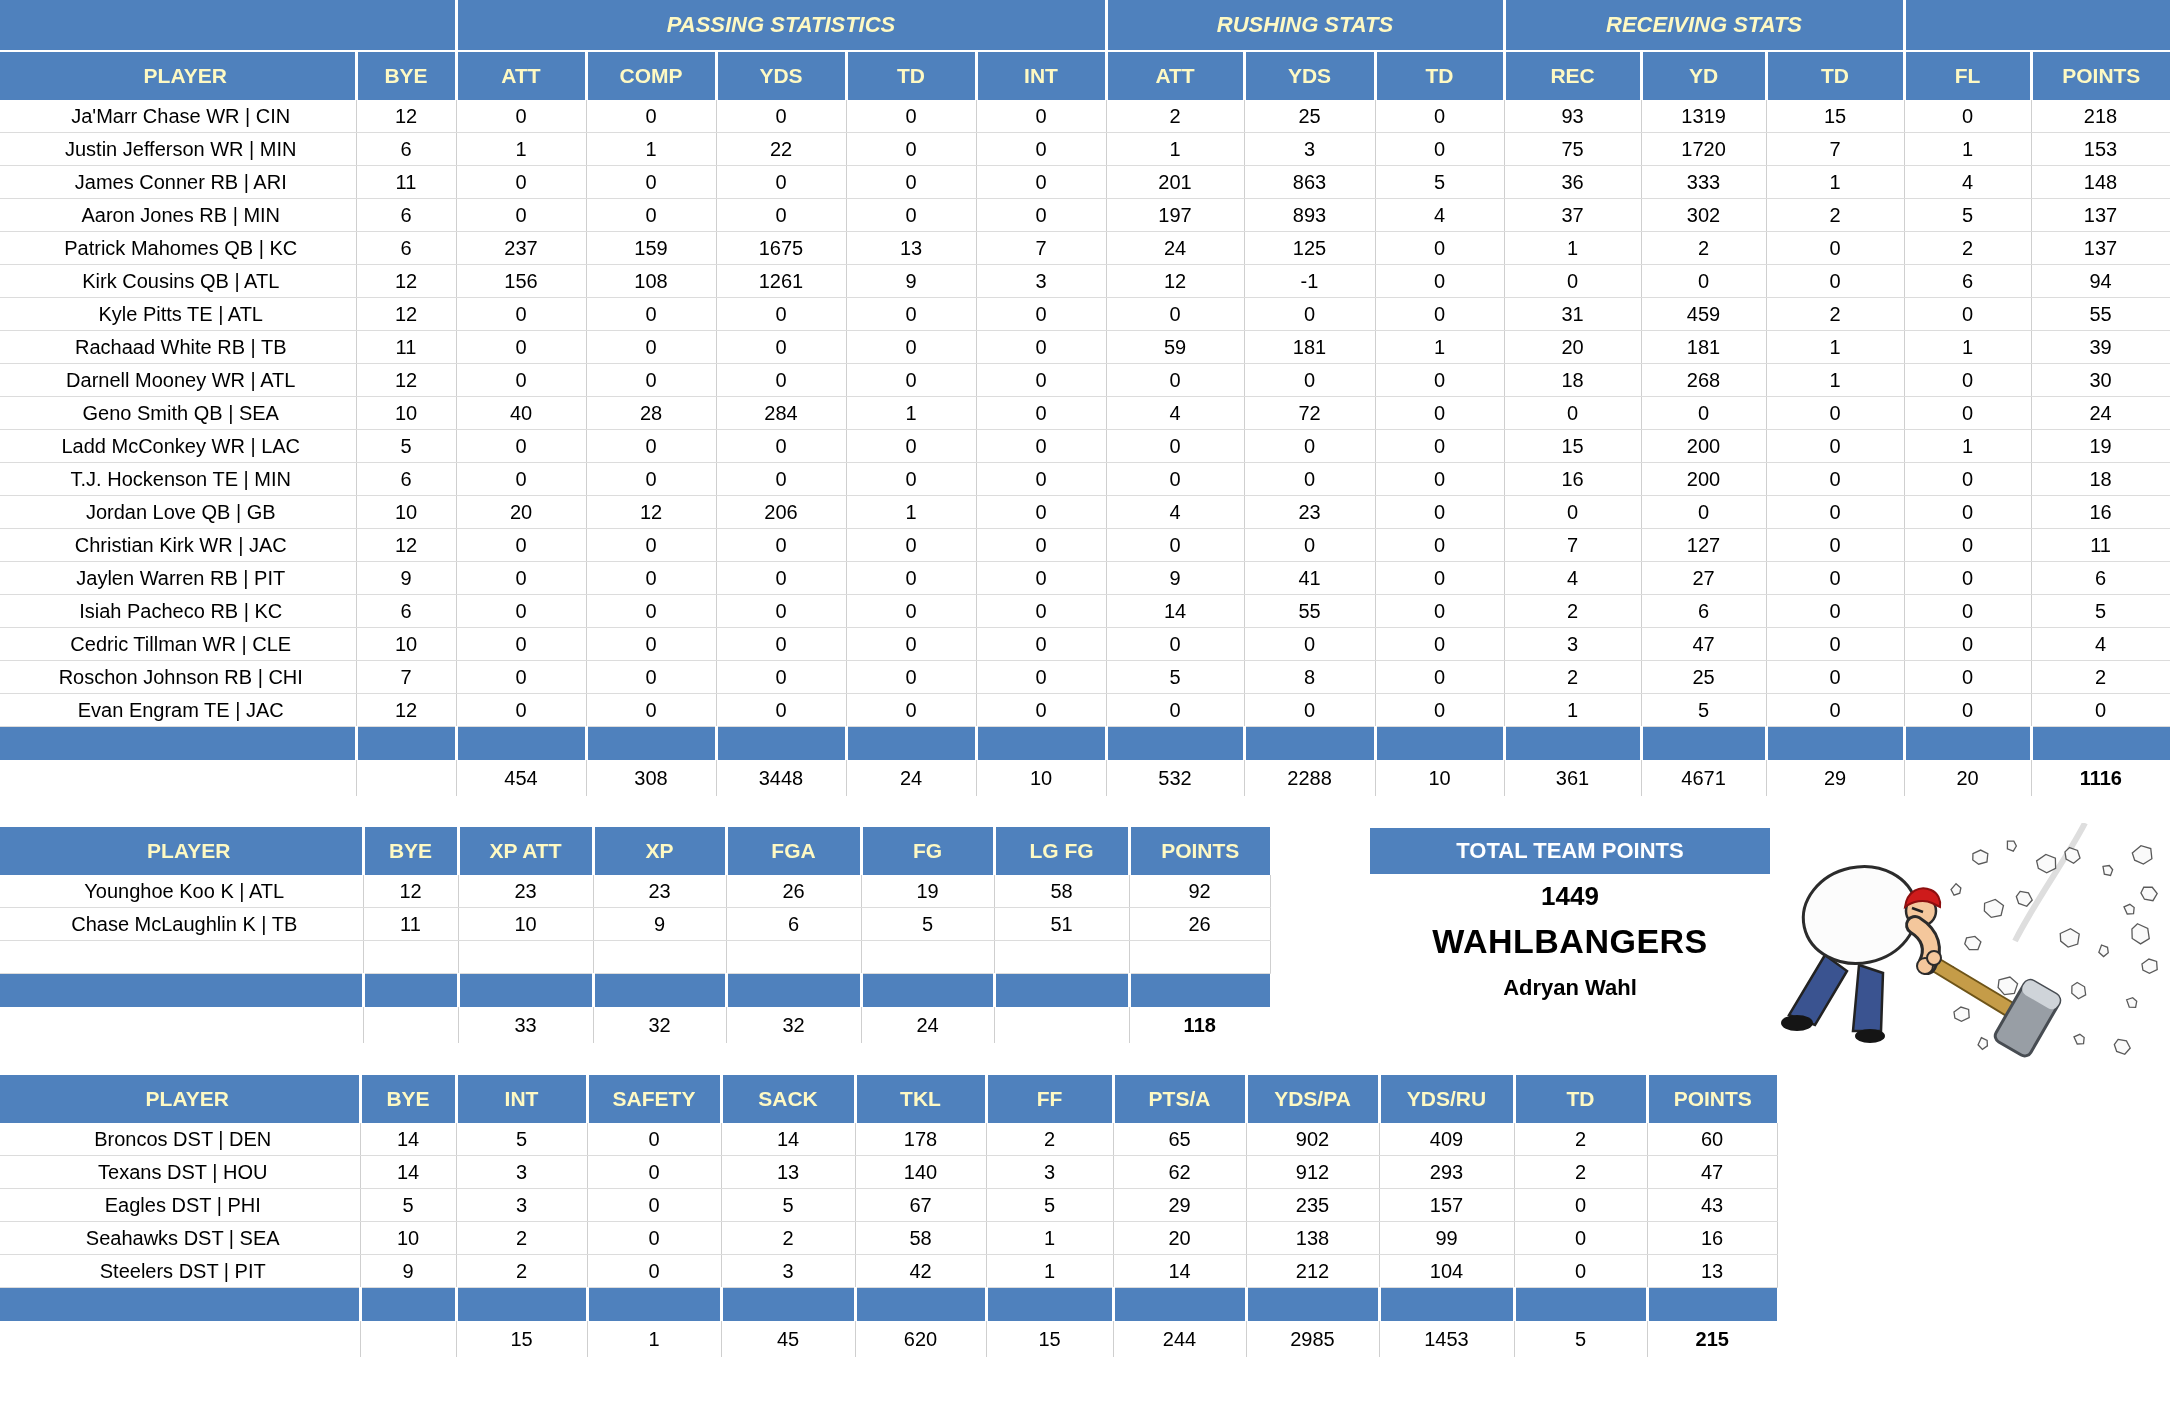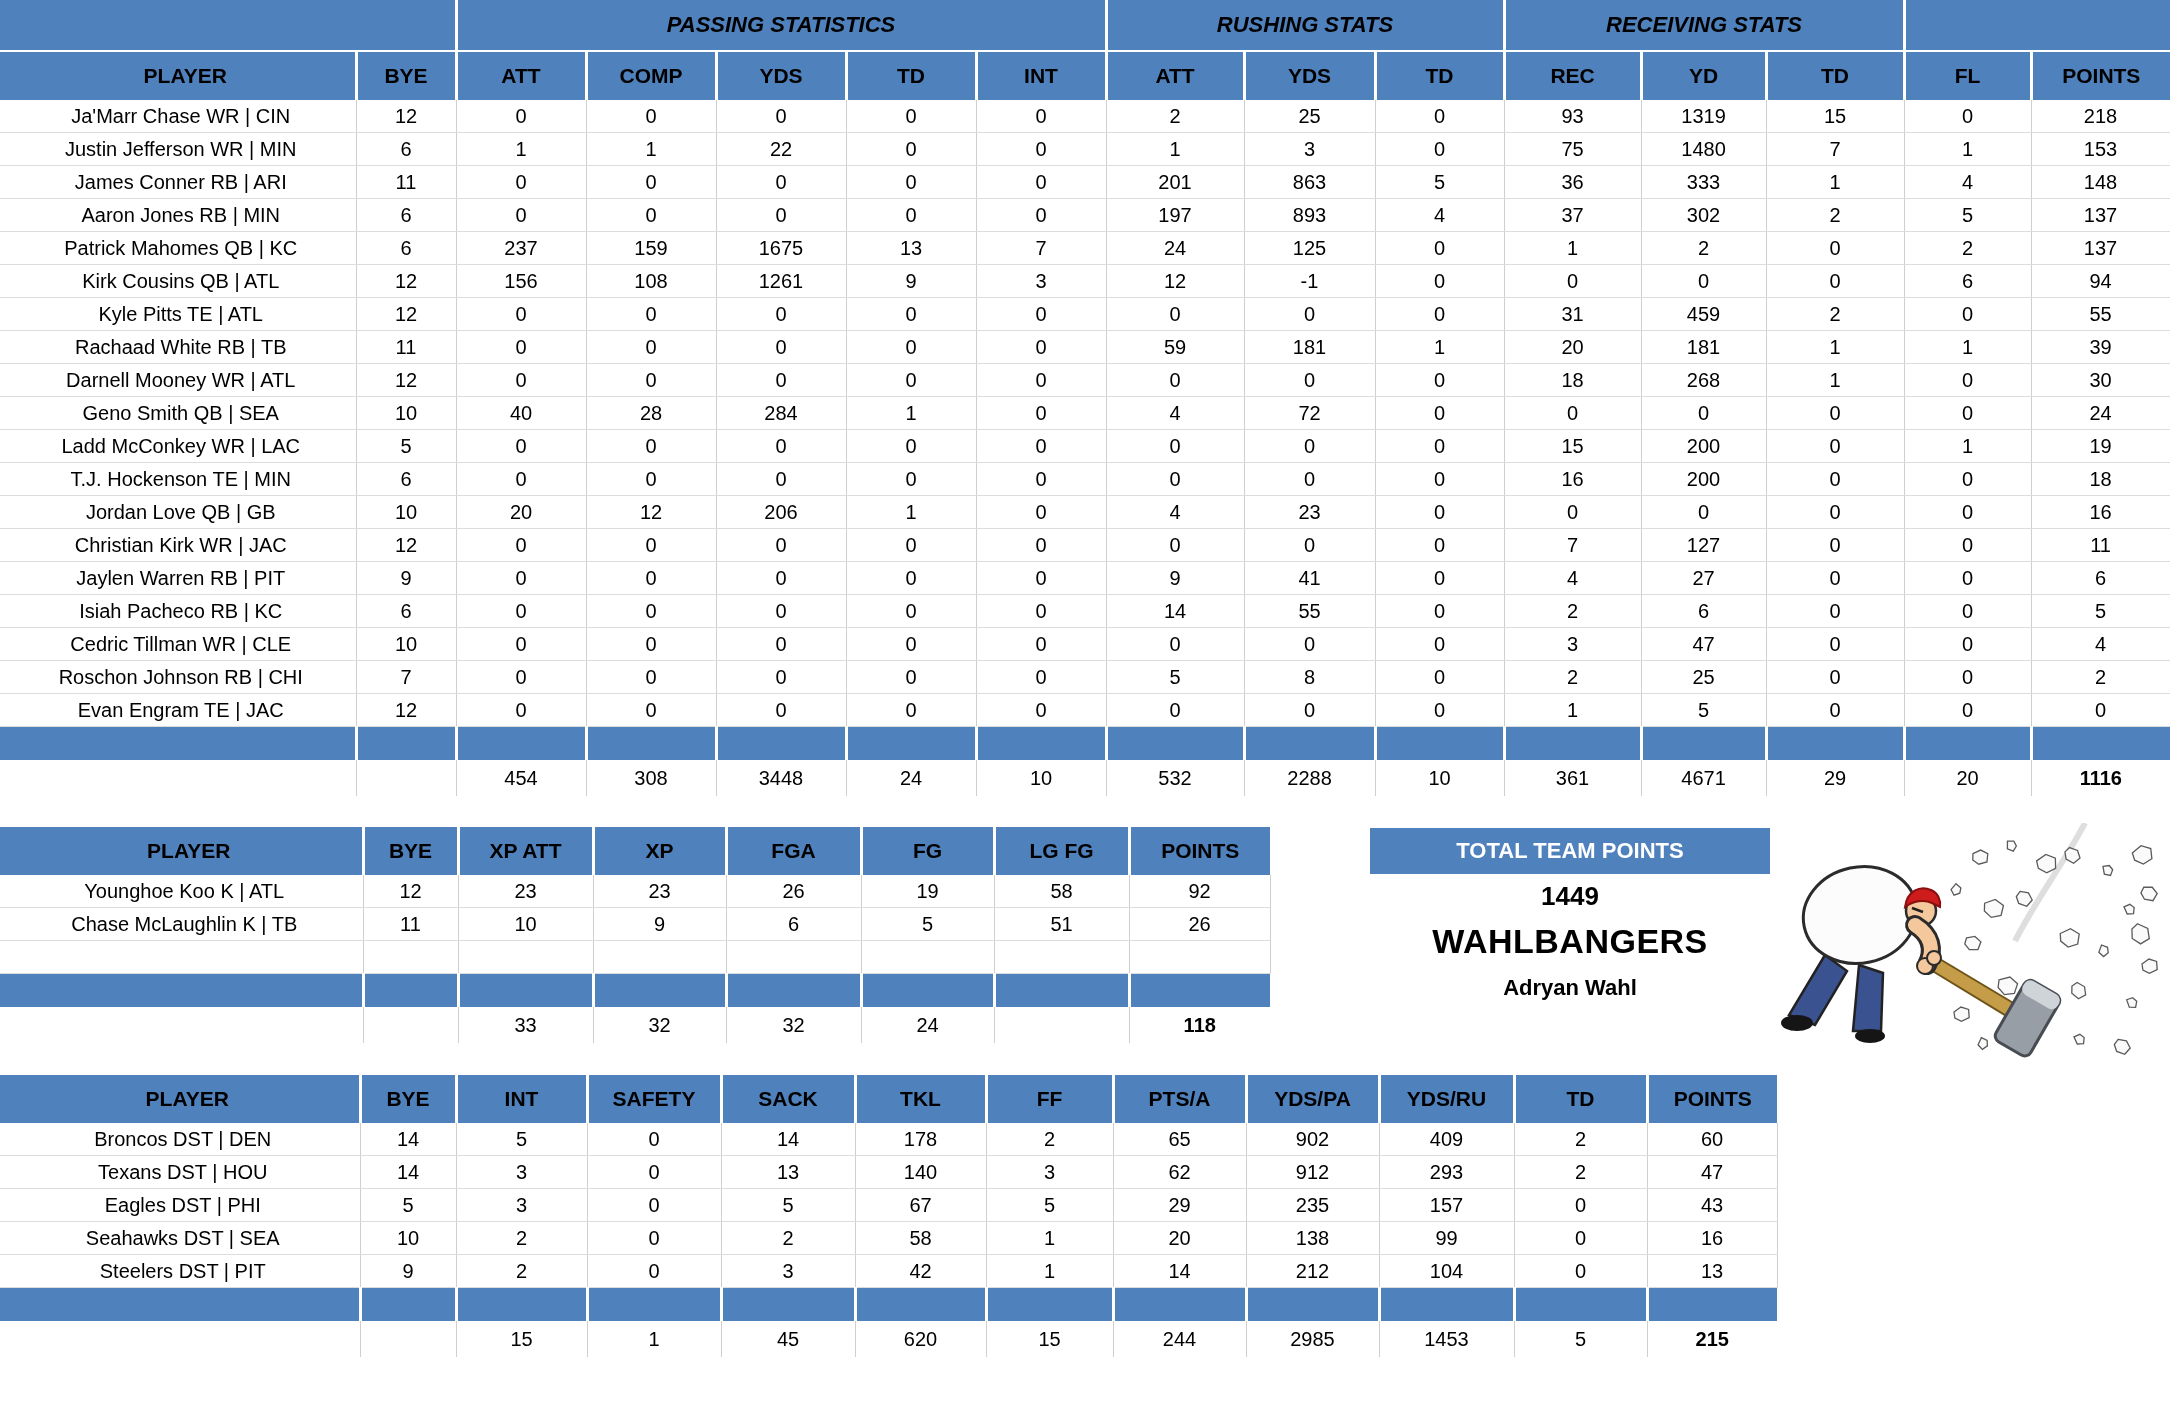--- a/index.html
+++ b/index.html
@@ -1,21 +1,21 @@
 <!DOCTYPE html>
 <html><head>
 <meta charset="utf-8">
 <style>
   :root{ --blue:#4f81bd; --grid:#cfcfcf; --hgrid:#dcdcdc; }
   html,body{margin:0;padding:0;}
   body{width:2170px;height:1422px;position:relative;background:#fff;
        font-family:"Liberation Sans",sans-serif;color:#000;overflow:hidden;}
   table.grid{border-collapse:collapse;table-layout:fixed;position:absolute;}
   .grid th,.grid td{padding:0;overflow:hidden;white-space:nowrap;vertical-align:middle;}
-  tr.hdr th{background:var(--blue);color:#000000;font-weight:700;font-size:21px;
+  tr.hdr th{background:var(--blue);color:#fef9c3;font-weight:700;font-size:21px;
             text-align:center;border-right:3px solid #fff;}
   tr.hdr th:last-child{border-right:none;}
   tr.group-row th{height:50px;font-size:22px;font-style:italic;border-bottom:2px solid #fff;}
   tr.col-row th{height:48px;}
   th.left{text-align:left;padding-left:16px;}
   td.num{font-size:20px;text-align:center;height:32px;background:#fff;
          border-right:1px solid var(--grid);border-bottom:1px solid var(--hgrid);}
   td.pl{font-size:20px;text-align:center;padding-left:6px;height:32px;background:#fff;
         border-right:1px solid var(--grid);border-bottom:1px solid var(--hgrid);}
   tr.sep td{height:33px;background:var(--blue);border-right:3px solid #fff;border-bottom:none;}
@@ -107,21 +107,21 @@
         <td class="num">6</td>
         <td class="num">1</td>
         <td class="num">1</td>
         <td class="num">22</td>
         <td class="num">0</td>
         <td class="num">0</td>
         <td class="num">1</td>
         <td class="num">3</td>
         <td class="num">0</td>
         <td class="num">75</td>
-        <td class="num">1480</td>
+        <td class="num">1720</td>
         <td class="num">7</td>
         <td class="num">1</td>
         <td class="num">153</td>
       </tr>
       <tr>
         <td class="pl">James Conner RB | ARI</td>
         <td class="num">11</td>
         <td class="num">0</td>
         <td class="num">0</td>
         <td class="num">0</td>

